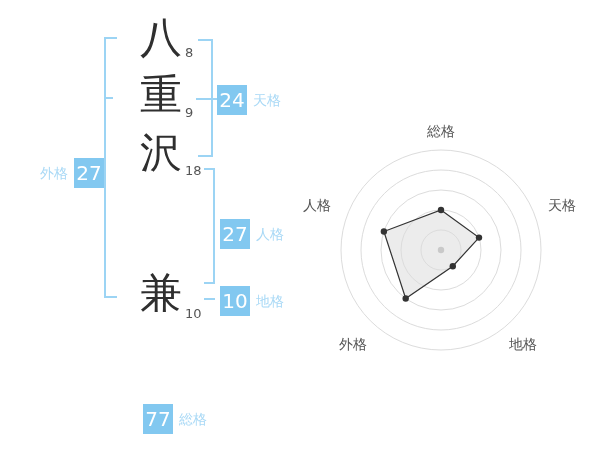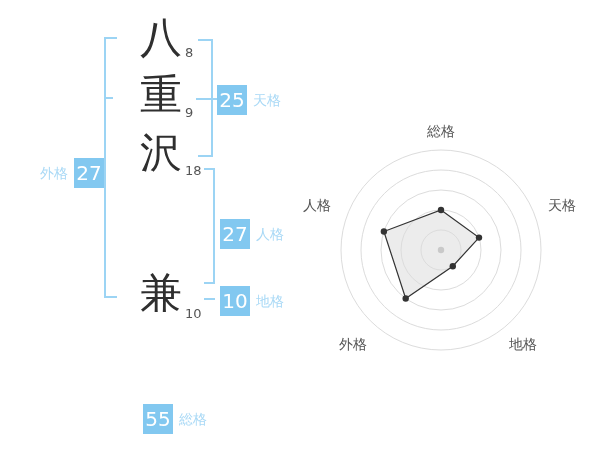--- a/index.html
+++ b/index.html
@@ -86,33 +86,33 @@
   <div class="bk" style="left:204px;top:168px;width:11px;height:2px;"></div>
   <div class="bk" style="left:204px;top:282px;width:11px;height:2px;"></div>
 
   <div class="bk" style="left:204px;top:298px;width:11px;height:2px;"></div>
 
   <div class="kaku-row gaikaku">
     <span class="kaku-label">外格</span>
     <span class="badge">27</span>
   </div>
   <div class="kaku-row tenkaku">
-    <span class="badge">25</span>
+    <span class="badge">24</span>
     <span class="kaku-label">天格</span>
   </div>
   <div class="kaku-row jinkaku">
     <span class="badge">27</span>
     <span class="kaku-label">人格</span>
   </div>
   <div class="kaku-row chikaku">
     <span class="badge">10</span>
     <span class="kaku-label">地格</span>
   </div>
   <div class="kaku-row soukaku">
-    <span class="badge">55</span>
+    <span class="badge">77</span>
     <span class="kaku-label">総格</span>
   </div>
 
   <div class="radar-wrap">
     <svg id="radar-svg" width="260" height="260" viewBox="0 0 260 260">
         <polygon points="130.0,90.0 168.0,117.6 141.8,146.2 94.7,178.5 72.9,111.5" fill="#ececec" stroke="none"></polygon>
         <circle cx="130" cy="130" r="20.0" fill="none" stroke="#dcdcdc" stroke-width="1"></circle>
         <circle cx="130" cy="130" r="40.0" fill="none" stroke="#dcdcdc" stroke-width="1"></circle>
         <circle cx="130" cy="130" r="60.0" fill="none" stroke="#dcdcdc" stroke-width="1"></circle>
         <circle cx="130" cy="130" r="80.0" fill="none" stroke="#dcdcdc" stroke-width="1"></circle>

